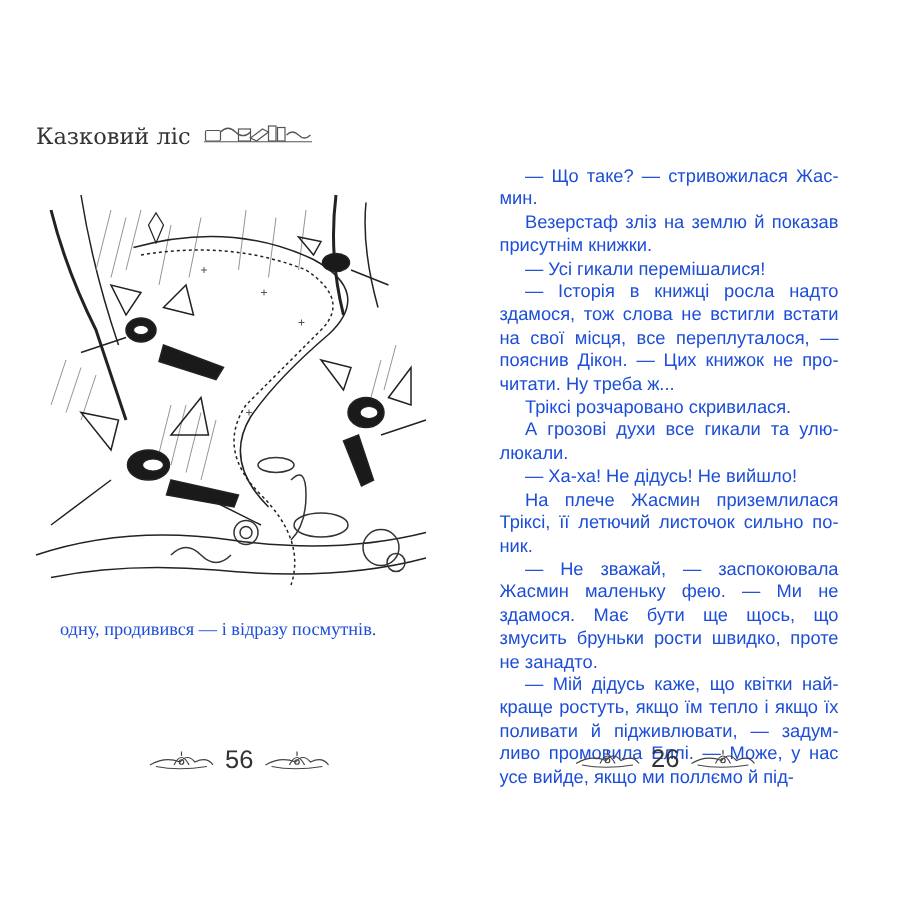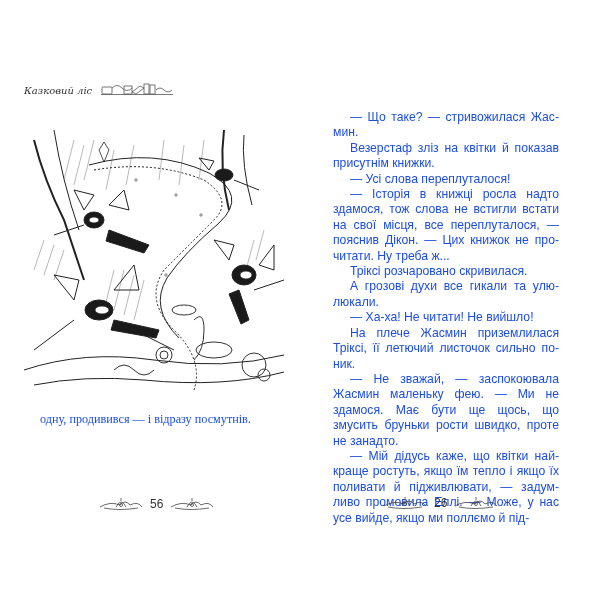--- a/index.html
+++ b/index.html
@@ -9,23 +9,23 @@
       overflow: hidden;
     }
     body { position: relative; font-family: "Liberation Sans", sans-serif; color: #1a1a1a; }
     .spread { position: absolute; left: 0; top: 0; width: 600px; height: 600px; }
     .page { position: absolute; top: 0; height: 600px; width: 300px; }
     .page.left { left: 0; }
     .page.right { left: 300px; }
 
     .running-head {
       position: absolute; top: 82px;
-      font-family: "DejaVu Serif", serif; font-style: italic;
-      font-size: 10px; color: #333;
-      display: flex; align-items: flex-end; gap: 8px;
+      font-family: "DejaVu Serif", serif; 
+      font-size: 15px; color: #333;
+      display: flex; align-items: flex-start; gap: 8px;
     }
     .page.left .running-head { left: 24px; }
     .page.right .running-head { right: 16px; }
 
     .head-ornament {
       display: inline-block; width: 74px; height: 14px;
     }
 
     .illustration {
       position: absolute; left: 14px; top: 120px; width: 280px; height: 280px;
@@ -37,21 +37,21 @@
     }
     .page.left .text { left: 40px; top: 412px; width: 225px; }
     .page.right .text { left: 333px; top: 110px; width: 226px; }
     .page.right .text { left: 33px; }
 
     .text p { margin: 0; text-indent: 17px; }
     .text p.noindent { text-indent: 0; font-family: Liberation Serif, serif; }
 
     .folio {
       position: absolute; top: 497px; display: flex; align-items: center; gap: 6px;
-      font-size: 12px; color: #333;
+      font-size: 17px; color: #333;
     }
     .page.left .folio { left: 98px; }
     .page.right .folio { left: 82px; top: 496px; }
     .folio-ornament { width: 46px; height: 14px; display: inline-block; }
   </style>
 </head>
 <body>
 
 <div class="spread">
 
@@ -157,26 +157,26 @@
           <circle cx="23" cy="8" r="1.5"></circle>
         </g>
       </svg>
     </div>
   </div>
 
   <div class="page right">
 
     <div class="text">
       <p>— Що таке? — стривожилася Жас­мин.</p>
-      <p>Везерстаф зліз на квітки й показав присутнім книжки.</p>
-      <p>— Усі слова переплуталося!</p>
+      <p>Везерстаф зліз на землю й показав присутнім книжки.</p>
+      <p>— Усі гикали перемішалися!</p>
       <p>— Історія в книжці росла надто здамося, тож слова не встигли встати на свої місця, все переплуталося, — пояснив Дікон. — Цих книжок не про­читати. Ну треба ж...</p>
       <p>Тріксі розчаровано скривилася.</p>
       <p>А грозові духи все гикали та улю­люкали.</p>
-      <p>— Ха-ха! Не читати! Не вийшло!</p>
+      <p>— Ха-ха! Не дідусь! Не вийшло!</p>
       <p>На плече Жасмин приземлилася Тріксі, її летючий листочок сильно по­ник.</p>
       <p>— Не зважай, — заспокоювала Жас­мин маленьку фею. — Ми не здамося. Має бути ще щось, що змусить брунь­ки рости швидко, проте не занадто.</p>
       <p>— Мій дідусь каже, що квітки най­краще ростуть, якщо їм тепло і якщо їх поливати й підживлювати, — задум­ливо промовила Еллі. — Може, у нас усе вийде, якщо ми поллємо й під-</p>
     </div>
 
     <div class="folio">
       <svg class="folio-ornament" viewBox="0 0 46 14">
         <g fill="none" stroke="#444" stroke-width="0.8">
           <path d="M2 10 q10 -6 20 -2 q5 -6 10 0 q8 -4 12 2"></path>
           <path d="M18 10 q5 -10 10 0"></path>

